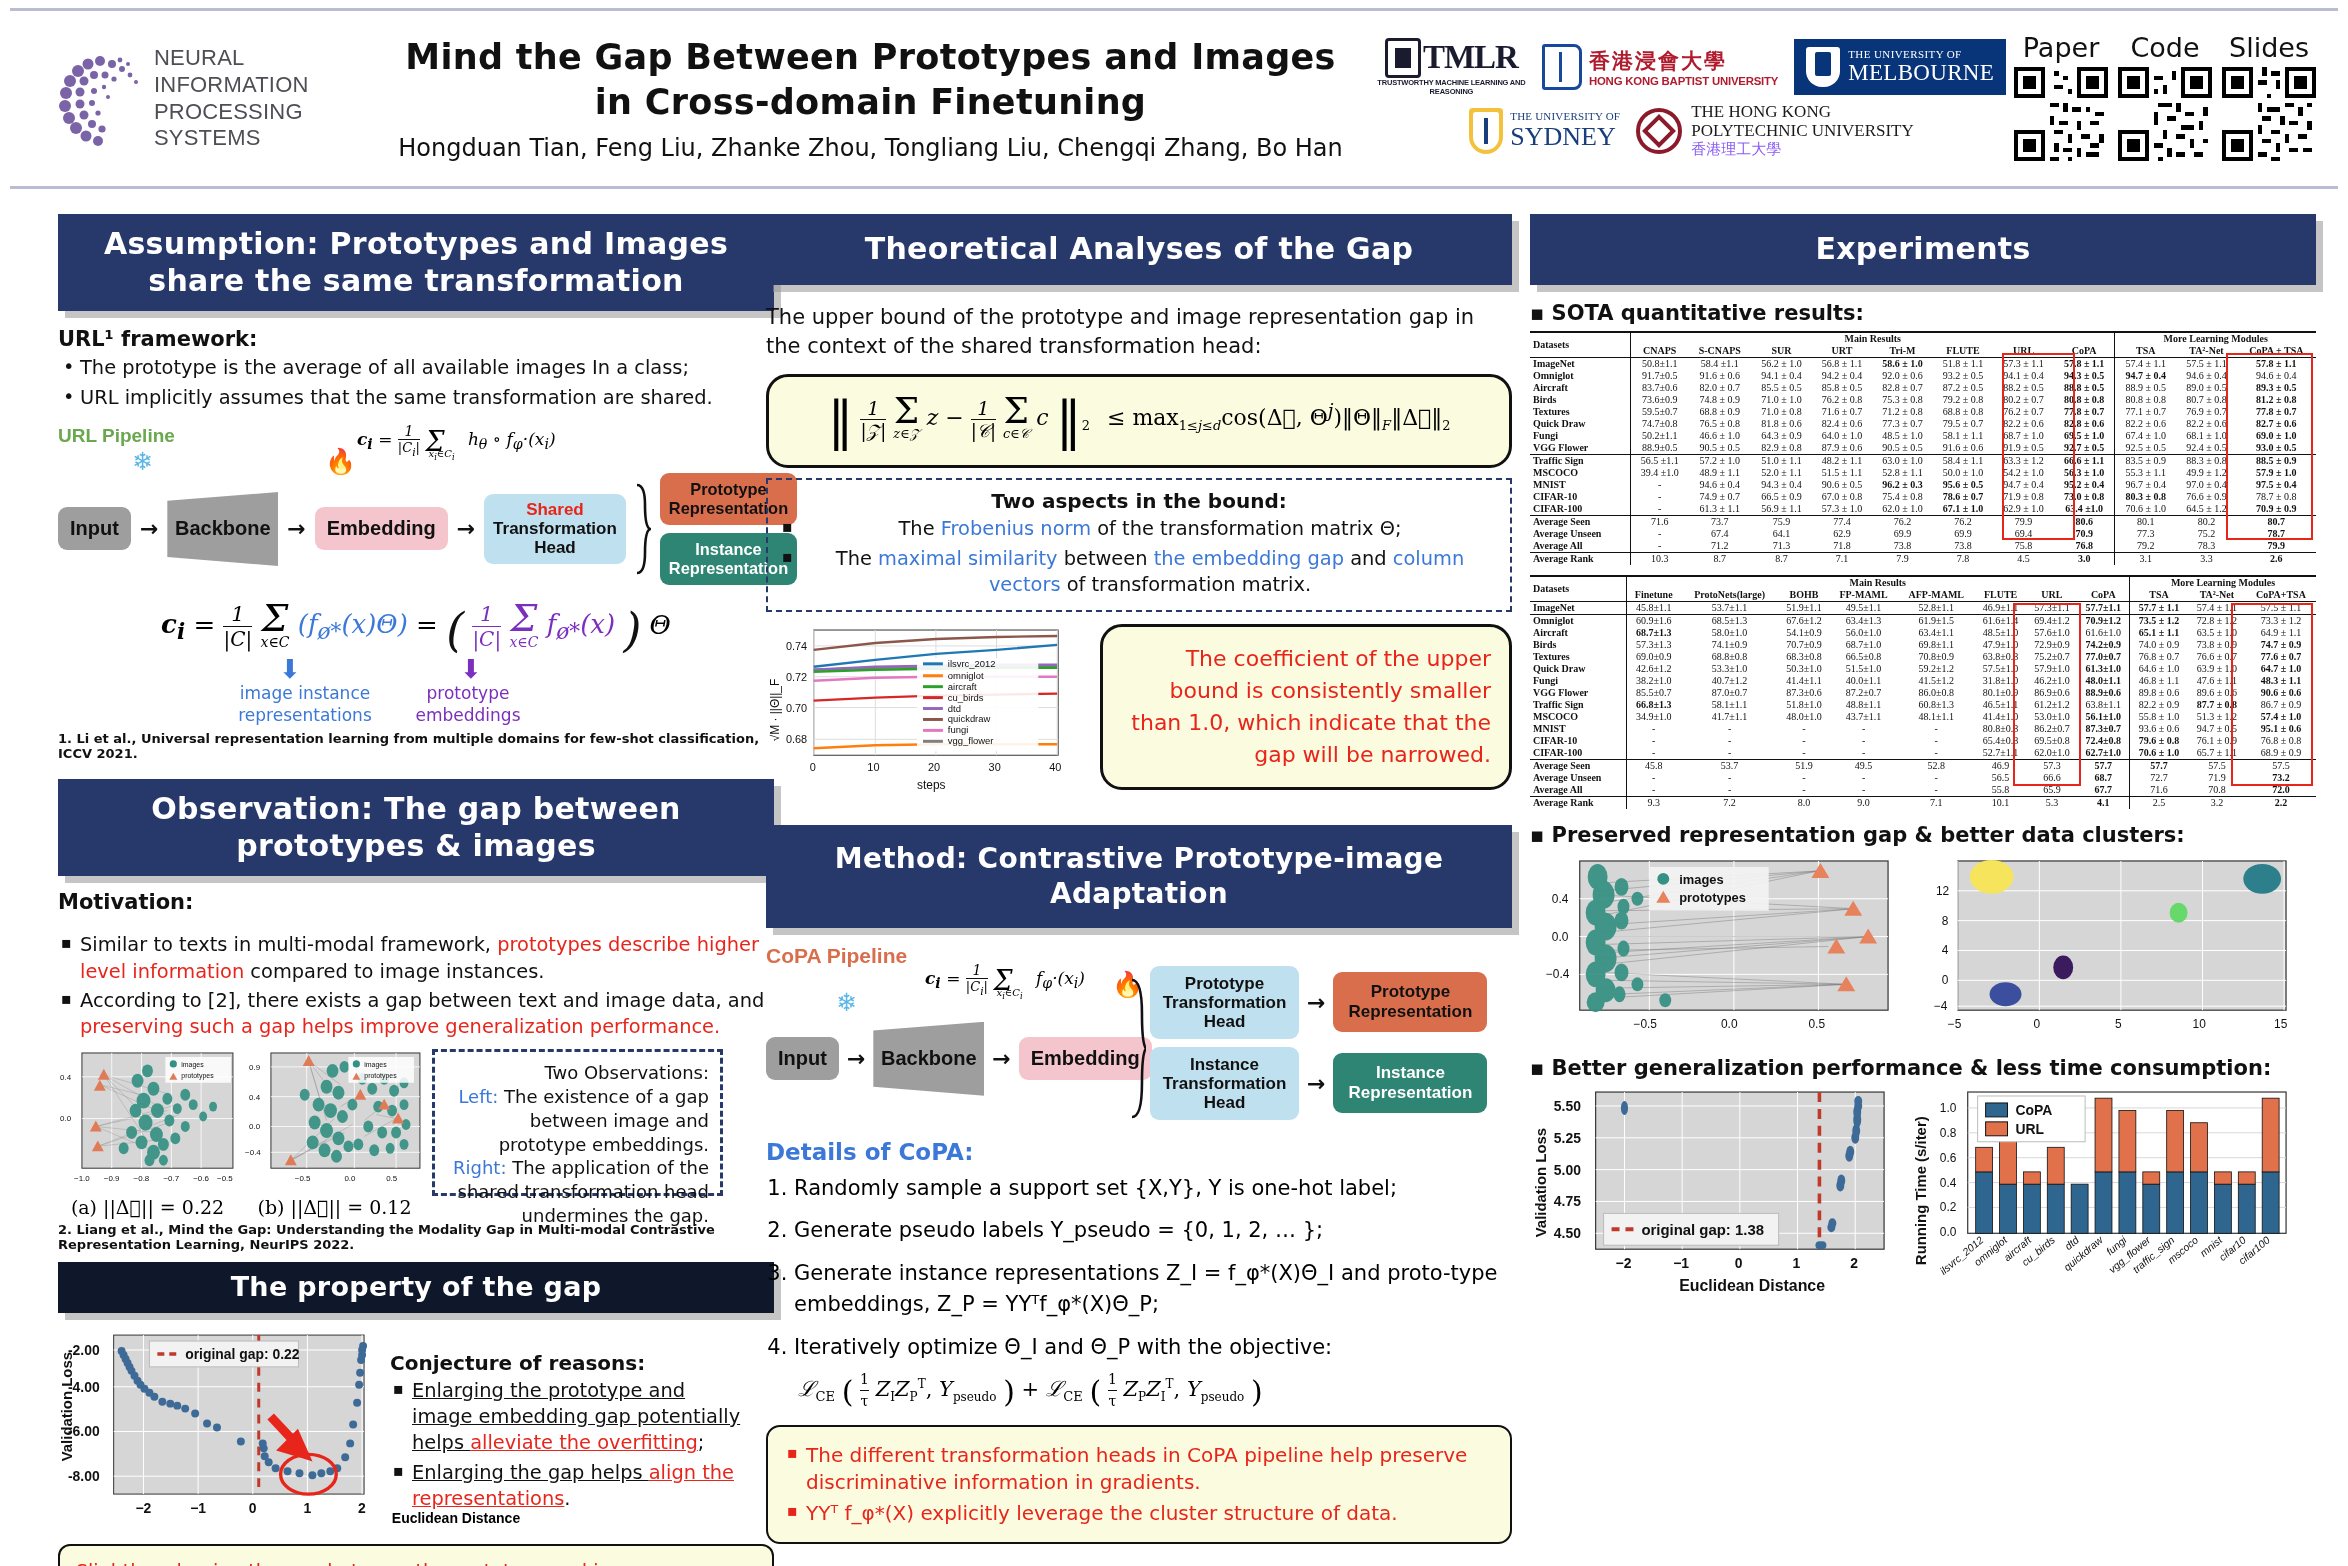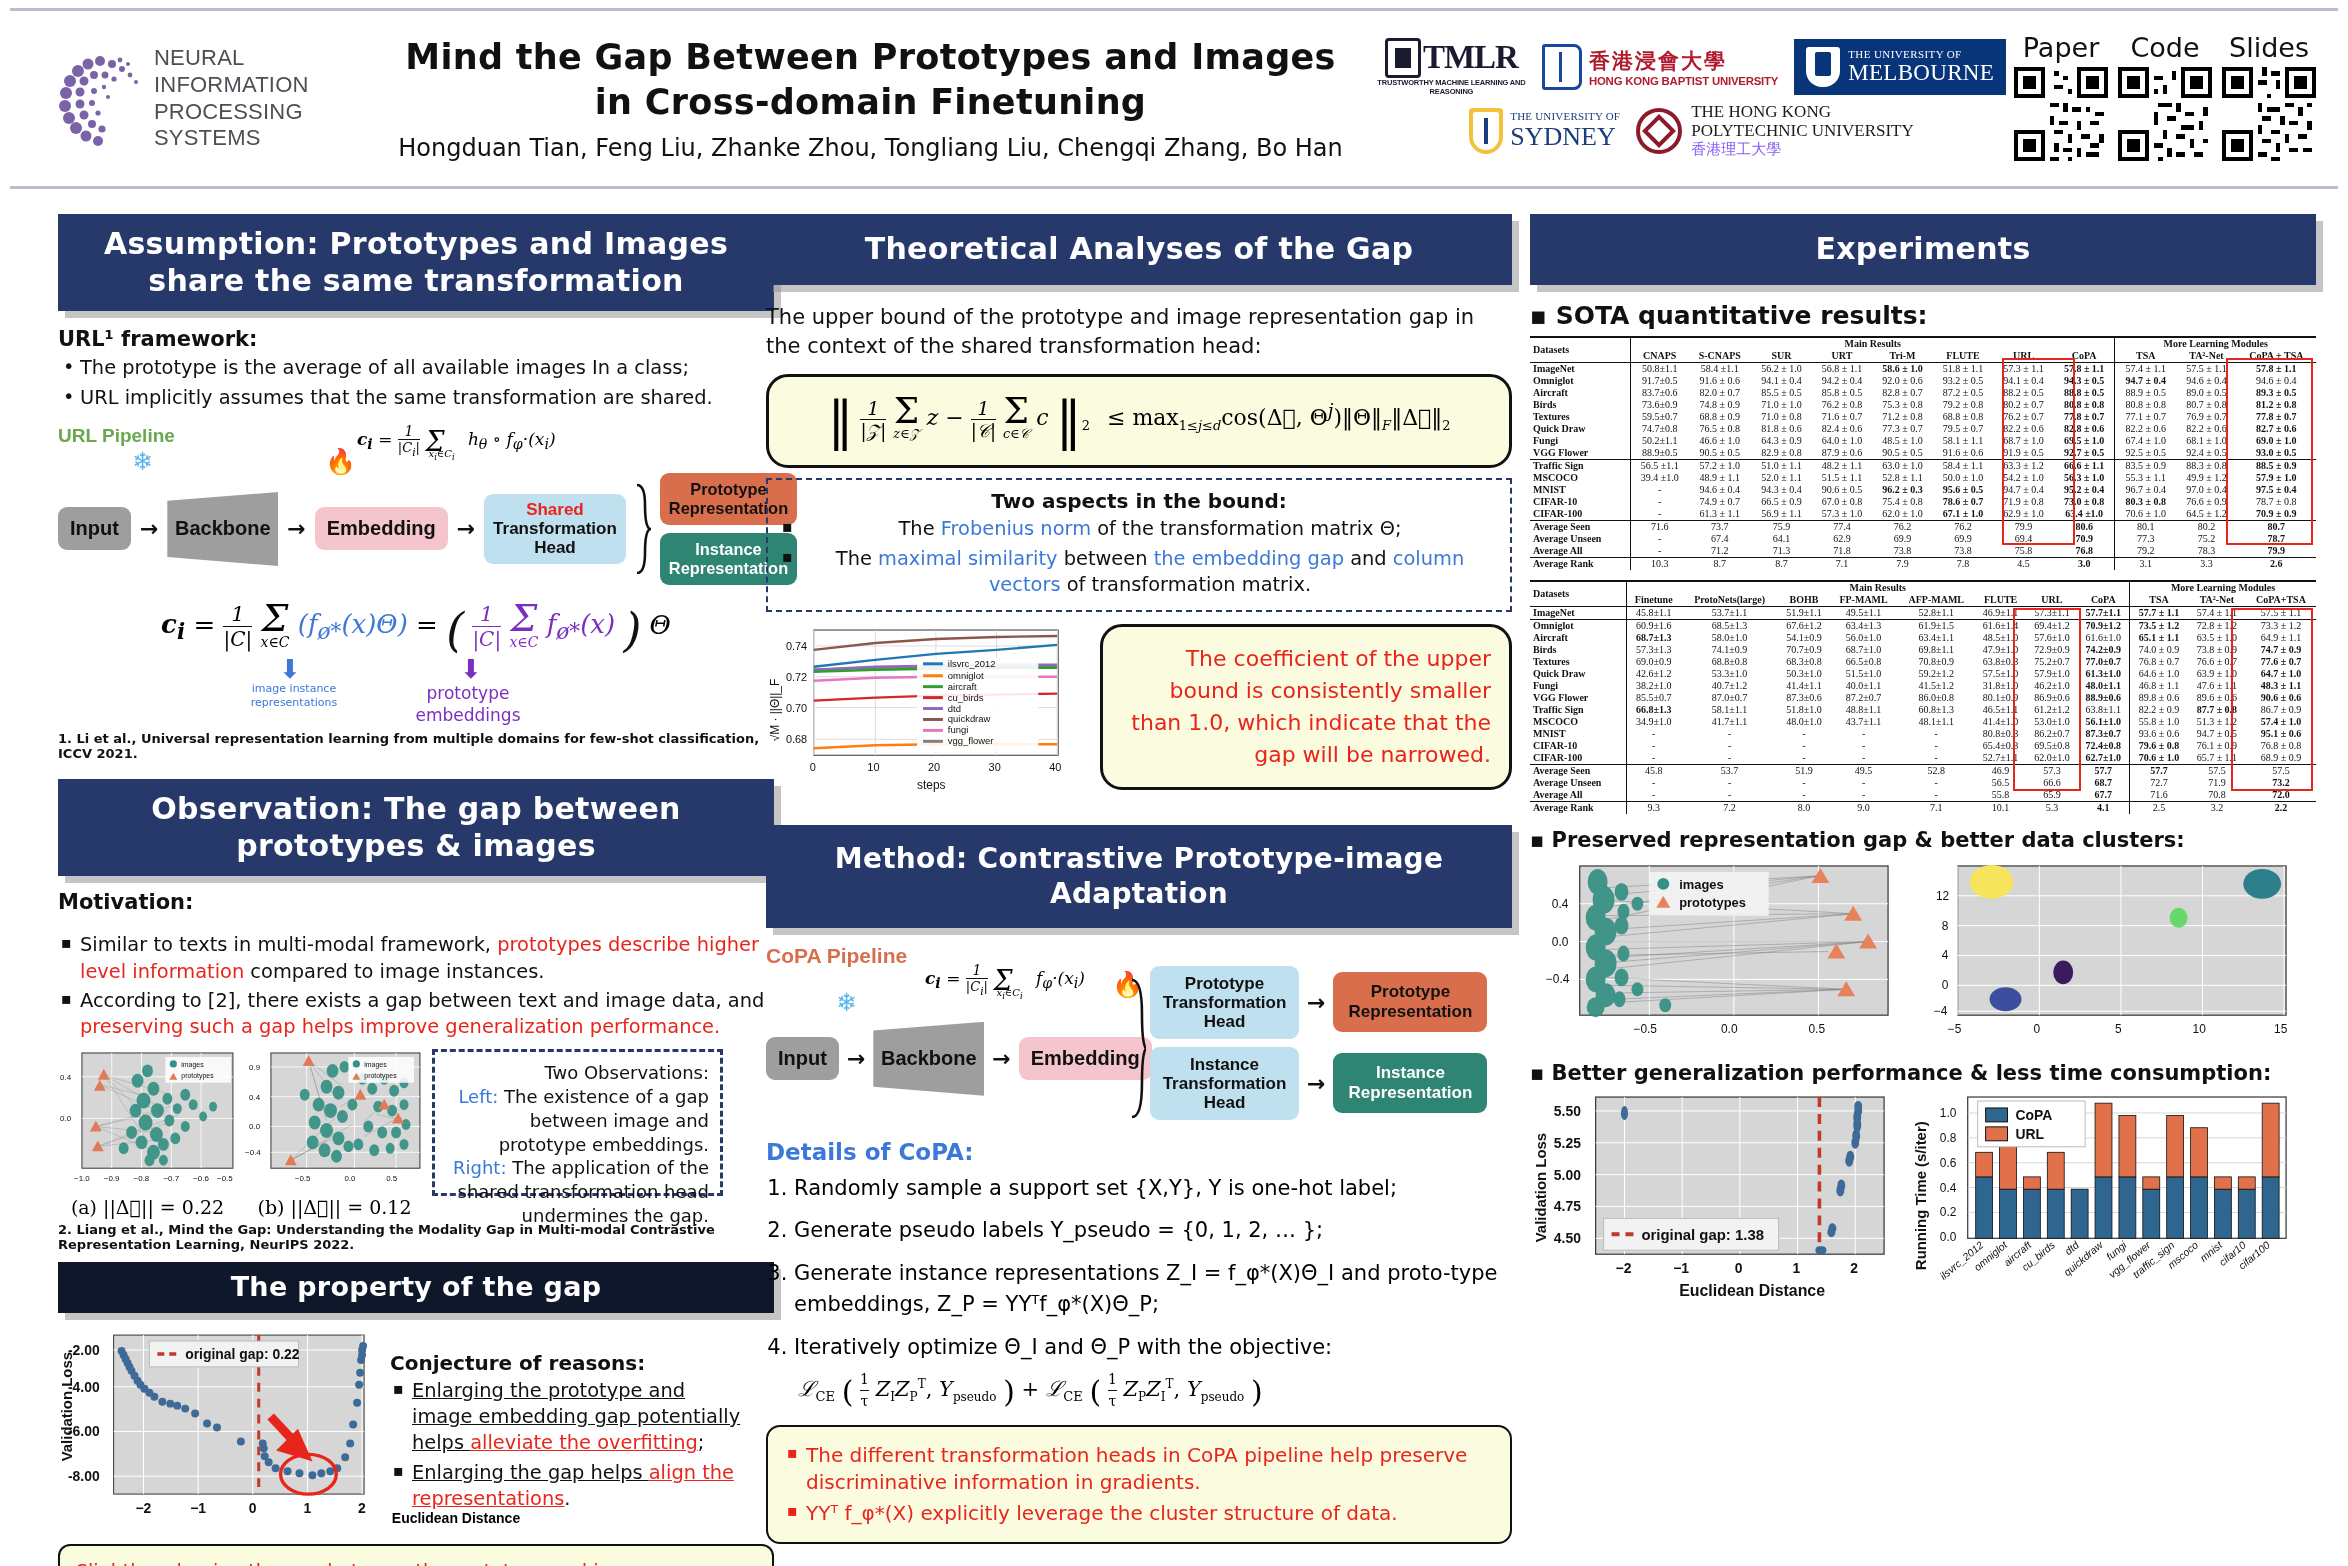--- a/index.html
+++ b/index.html
@@ -439,21 +439,21 @@
         <span style="display:inline-block;text-align:center;vertical-align:middle;color:#7b2fbe;">
           <span style="display:block;font-size:38px;line-height:.8;">Σ</span>
           <span style="display:block;font-size:14px;">x∈C</span>
         </span>
         <span style="color:#7b2fbe;">f<sub>ø*</sub>(x)</span>
         <span style="font-size:46px;color:#111;vertical-align:-12px;">)</span>
         <span>Θ</span>
       </div>
       <div style="position:absolute;left:221px;top:52px;color:#3b78d8;font-size:26px;">⬇</div>
       <div style="position:absolute;left:402px;top:52px;color:#7b2fbe;font-size:26px;">⬇</div>
-      <div style="position:absolute;left:149px;top:80px;width:174px;text-align:center;color:#3b78d8;font-family:'DejaVu Sans',sans-serif;font-size:11px;line-height:1.3;white-space:pre-line;">image instance
+      <div style="position:absolute;left:160px;top:80px;width:174px;text-align:center;color:#3b78d8;font-family:'DejaVu Sans',sans-serif;font-size:17px;line-height:1.3;white-space:pre-line;">image instance
 representations</div>
       <div style="position:absolute;left:338px;top:80px;width:144px;text-align:center;color:#7b2fbe;font-family:'DejaVu Sans',sans-serif;font-size:17px;line-height:1.3;white-space:pre-line;">prototype
 embeddings</div>
     </div>
 
     <div class="cite" style="margin-top:2px">1. Li et al., Universal representation learning from multiple domains for few-shot classification, ICCV 2021.</div>
 
     <div class="section-banner" style="margin-top:18px">
       <div>Observation: The gap between</div>
       <div>prototypes &amp; images</div>
@@ -930,21 +930,21 @@
         <li class="note-red" style="font-size:20px;">The different transformation heads in CoPA pipeline help preserve discriminative information in gradients.</li>
         <li class="note-red" style="font-size:20px;">YYᵀ f_φ*(X) explicitly leverage the cluster structure of data.</li>
       </ul>
     </div>
   </div>
 
   <div class="col col-right">
 
     <div class="section-banner banner-mid">Experiments</div>
 
-    <div class="h-sub" style="margin-top:16px;font-size:25px;">
+    <div class="h-sub" style="margin-top:16px;font-size:21px;">
       ▪ <span>SOTA quantitative results:</span>
     </div>
 
     <div style="position:relative;margin-top:6px;">
       <table class="res">
         <thead>
           <tr class="rule-top">
             <th class="ds" rowspan="2" style="vertical-align:middle;">Datasets</th>
             <th colspan="8" class="vline">Main Results</th>
             <th colspan="3" class="vline">More Learning Modules</th>

